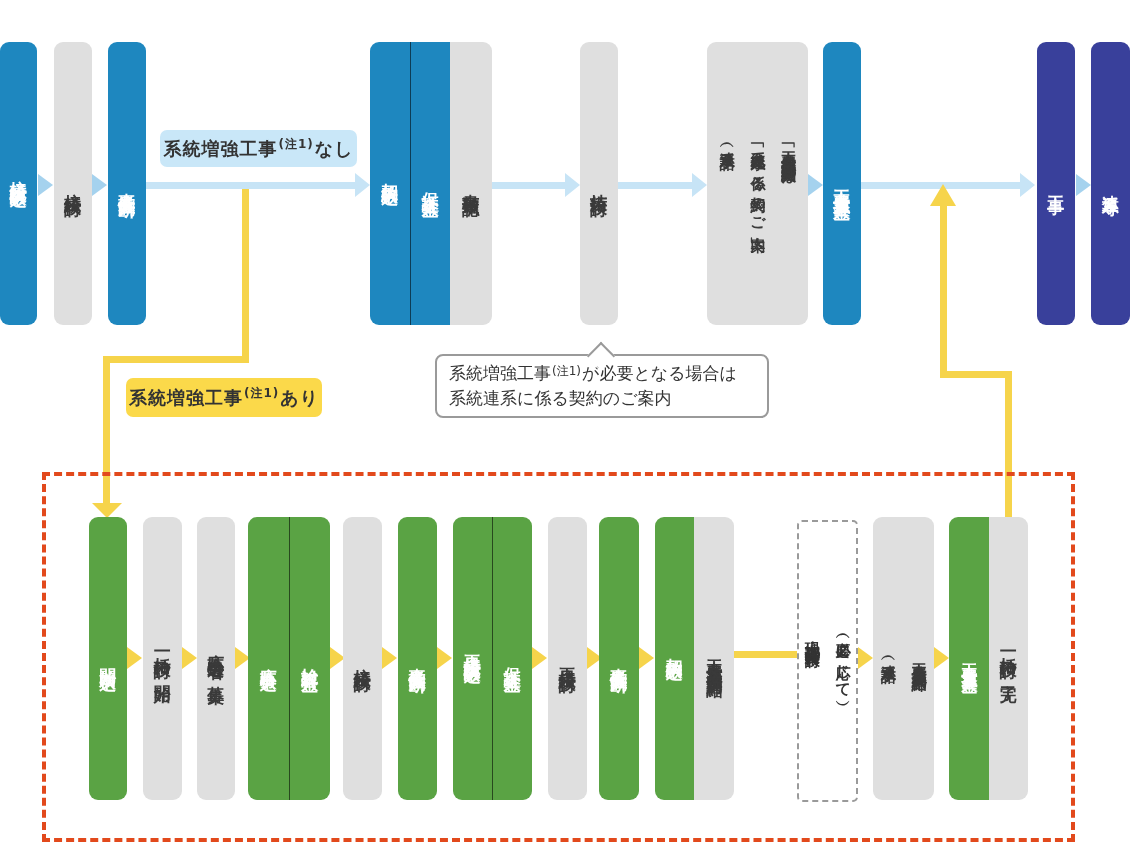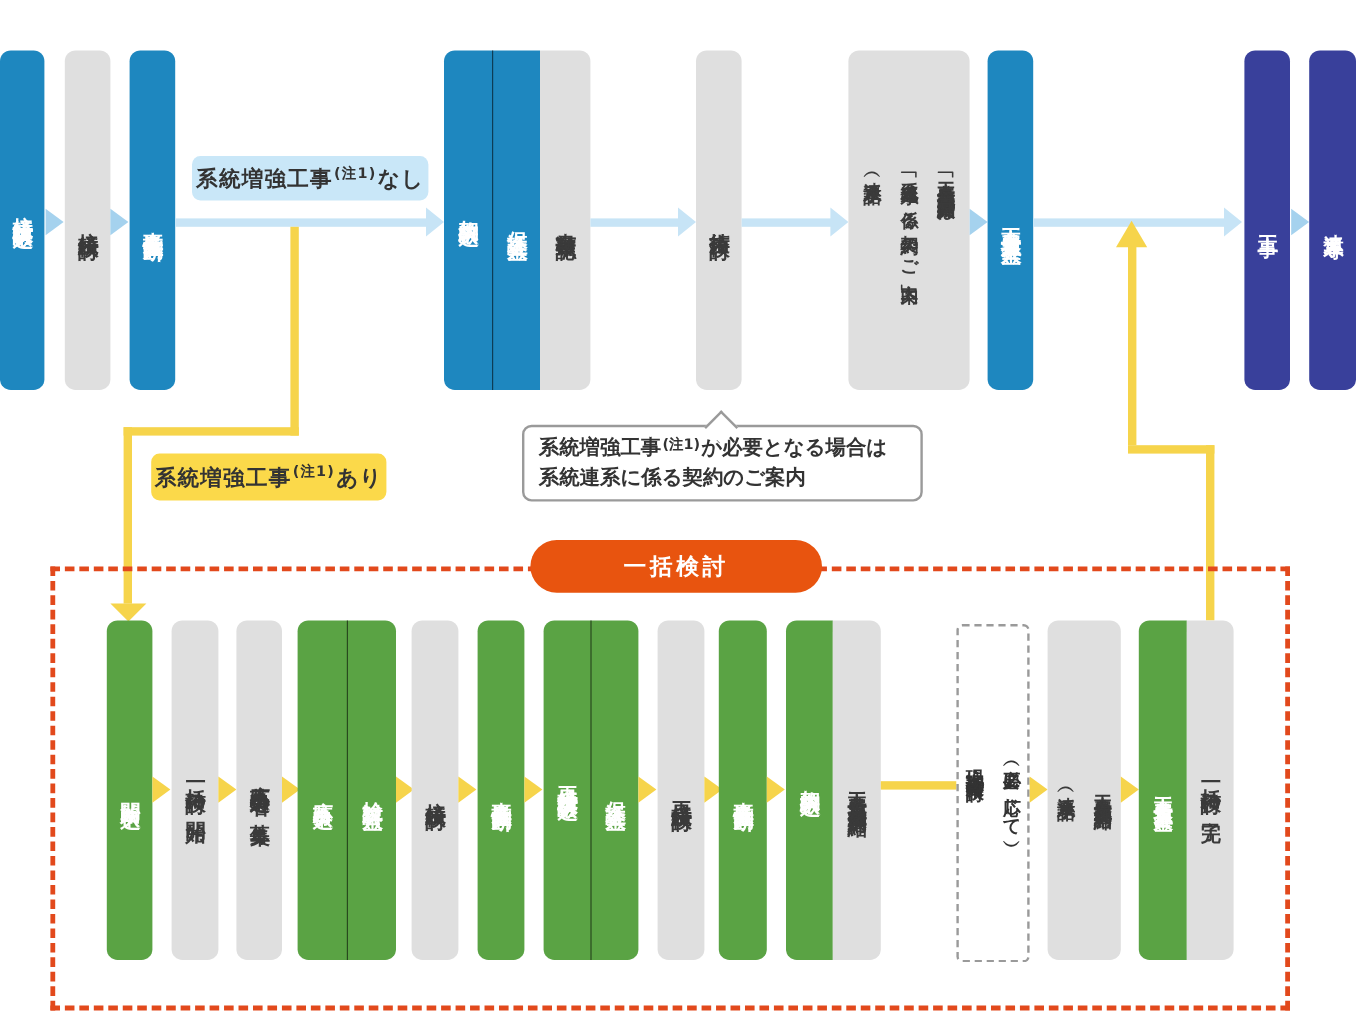--- a/index.html
+++ b/index.html
@@ -46,21 +46,21 @@
   .taglabel{position:absolute;border-radius:7px;display:flex;align-items:center;justify-content:center;
             font-weight:bold;font-size:18px;color:#333;letter-spacing:1px;}
   .taglabel .note{font-size:12px;position:relative;top:-4px;margin:0 1px;}
   .label-blue{background:var(--label-blue,#c9e7f8);}
   .label-yellow{background:var(--label-yellow,#fbd94a);}
 
   
   .callout{position:absolute;left:435px;top:354px;width:334px;height:64px;background:#fff;
            border:2px solid #9a9a9a;border-radius:8px;box-sizing:border-box;
            display:flex;flex-direction:column;justify-content:center;padding:4px 12px;
-           font-weight:bold;font-size:17px;line-height:1.5;}
+           font-weight:normal;font-size:17px;line-height:1.5;}
   .callout .note{font-size:12px;position:relative;top:-4px;margin:0 1px;}
   .callout-pointer{position:absolute;left:591px;top:346px;width:18px;height:18px;background:#fff;
                    transform:rotate(45deg);border-left:2px solid #9a9a9a;border-top:2px solid #9a9a9a;}
 
   
   .batch-region{position:absolute;left:42px;top:472px;width:1033px;height:370px;
                 border:4px dashed var(--dash,#e2491c);box-sizing:border-box;}
   .batch-pill{position:absolute;left:442px;top:450px;width:243px;height:44px;border-radius:22px;
               background:var(--orange,#e8540f);color:#fff;display:flex;align-items:center;justify-content:center;
               font-weight:bold;font-size:19px;letter-spacing:3px;}
@@ -153,21 +153,20 @@
 
   <div class="callout">
     <div>
       <span>系統増強工事</span><span class="note">(注1)</span><span>が必要となる場合は</span>
     </div>
     <div>系統連系に係る契約のご案内</div>
   </div>
   <div class="callout-pointer"></div>
 
   <div class="batch-region"></div>
-  <div class="batch-pill">一括検討</div>
 
   <div class="box green bottom" style="left:89px;width:38px;">
     <span class="vtext">開始申込</span>
   </div>
   <div class="tri tri-r-yl" style="left:127px;top:647px;"></div>
 
   <div class="box grey bottom" style="left:143px;width:39px;">
     <span class="vtext">一括検討の開始</span>
   </div>
   <div class="tri tri-r-yl" style="left:182px;top:647px;"></div>

